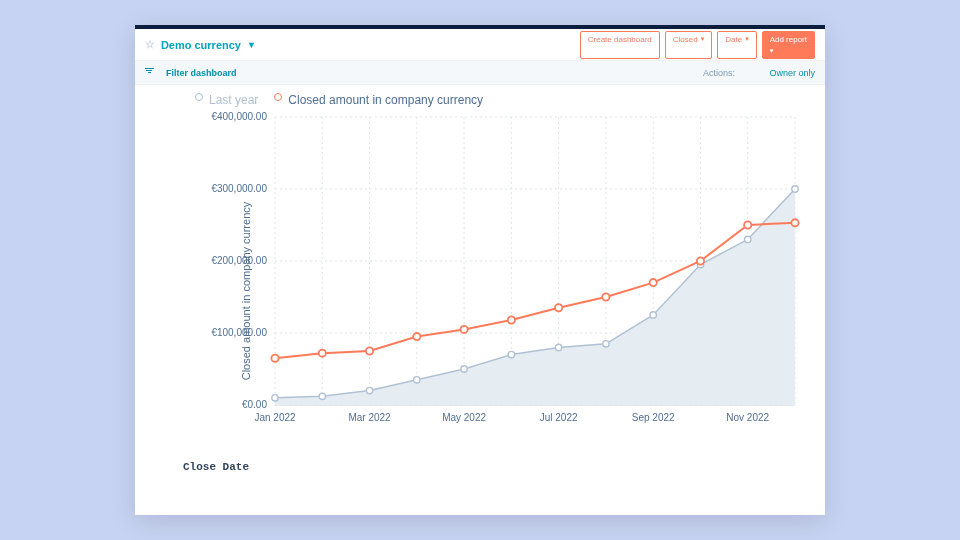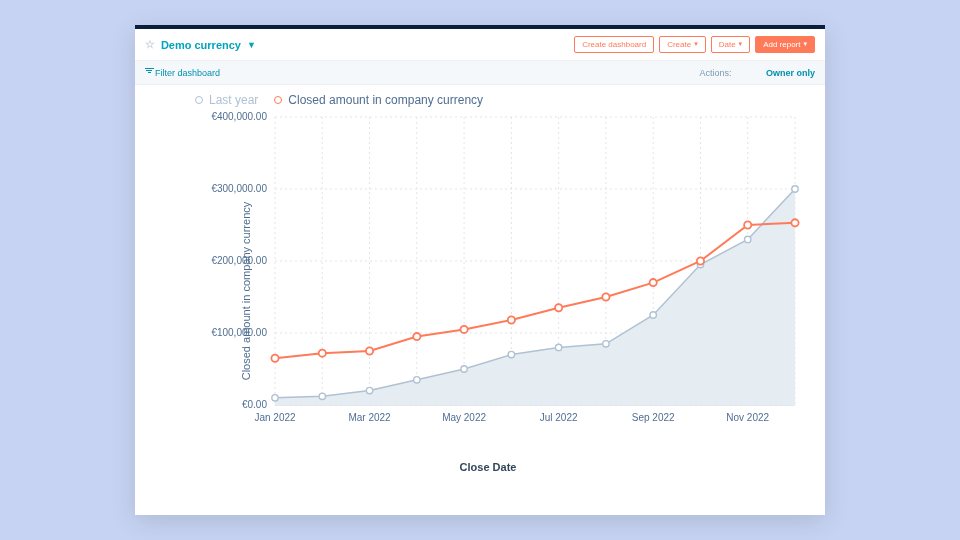--- a/index.html
+++ b/index.html
@@ -23,53 +23,53 @@
   }
   .title-group { display: flex; align-items: center; gap: 6px; color: #00a4bd; font-size: 11px; font-weight: 600; }
   .star { color: #cbd6e2; font-size: 11px; }
   .caret { color: #00a4bd; font-size: 9px; }
   .btns { display: flex; gap: 5px; }
   .btn {
     font-size: 8px; padding: 3px 7px; border-radius: 2px; border: 1px solid #ff7a59;
     color: #ff7a59; background: #fff; cursor: pointer; display: inline-flex; align-items: flex-start; gap: 3px;
   }
   .btn .sm-caret { font-size: 7px; }
-  .btn.solid { background: #ff7a59; color: #fff; }
+  .btn.solid { background: #ff7a59; color: #fff; flex-direction: column; }
   .filter-bar {
     height: 24px; background: #f5f8fa; border-bottom: 1px solid #eef0f2;
     display: flex; align-items: center; justify-content: space-between;
     padding: 0 10px; font-size: 9px; color: #516f90;
   }
-  .filter-left { display: flex; gap: 1px; color: #0091ae; font-weight: 400; cursor: pointer;}
+  .filter-left { display: flex; gap: 12px; color: #0091ae; font-weight: 700; cursor: pointer;}
   .filter-icon { width: 9px; height: 7px; display: inline-block; }
   .filter-icon span { display:block; height:1px; background:#0091ae; margin-bottom:1px;}
   .filter-icon span:nth-child(1){width:9px}
   .filter-icon span:nth-child(2){width:6px;margin-left:1px}
   .filter-icon span:nth-child(3){width:3px;margin-left:3px;margin-bottom:0}
   .assigned { color:#7c98b6; }
-  .assigned b { color:#0091ae; font-weight:700; cursor:pointer;padding-left:32px;}
+  .assigned b { color:#0091ae; font-weight:400; cursor:pointer;padding-left:32px;}
   .chart-area {
     flex: 1; position: relative; padding: 8px 20px 10px 20px;
   }
   .legend {
     display:flex; gap:16px; align-items:center; font-size:12px; color:#506e91;
     padding-left: 40px; margin-bottom: 4px;
   }
-  .leg-item { display:flex; align-items:center; gap:6px; font-weight:500;}
+  .leg-item { display:flex; gap:6px; font-weight:500;}
   .leg-dot { width:8px; height:8px; border-radius:50%; border:1.5px solid; background:#fff;}
   .leg-a { color:#b0c1d4; } .leg-a .leg-dot{ border-color:#b0c1d4; }
   .leg-b { color:#506e91; } .leg-b .leg-dot{ border-color:#ff7a59; background:#fff;}
   .plot-wrap { position:relative; margin-left:16px; height: 360px; }
   .ylabel {
     position:absolute; left:-14px; top:50%; transform: translateY(-50%) rotate(-90deg);
     transform-origin: center; font-size:11px; color:#506e91; white-space:nowrap; font-weight:500;
   }
   .xlabel {
-    position:absolute; bottom:-2px; left:0; right:0; text-align:center;
-    font-size:11px; color:#33475b; font-weight:600;
+    position:absolute; bottom:-2px; left:12px; right:0; text-align:left;
+    font-size:11px; color:#33475b; font-weight:600;font-family:Liberation Mono, monospace;
   }
   svg.plot { position:absolute; left:28px; top:0; }
   .ytick text, .xtick text { font-size:10px; fill:#506e91; }
   .ytick line { stroke:#dfe5eb; stroke-dasharray:2 3; }
   .xtick line { stroke:#dfe5eb; stroke-dasharray:2 3; }
   .axis-line { stroke:#cbd6e2; }
   .area-a { fill:#e5ecf2; stroke:none; }
   .line-a { fill:none; stroke:#b0c1d4; stroke-width:1.5; }
   .dot-a { fill:#fff; stroke:#b0c1d4; stroke-width:1.4; }
   .line-b { fill:none; stroke:#ff7a59; stroke-width:2; }
@@ -85,21 +85,21 @@
     <div class="title-group">
       <span class="star">☆</span>
       <span>Demo currency</span>
       <span class="caret">▼</span>
     </div>
     <div class="btns">
       <button class="btn">
           <span>Create dashboard</span>
         </button>
       <button class="btn">
-          <span>Create</span>
+          <span>Closed</span>
           <span class="sm-caret">▾</span>
         </button>
       <button class="btn">
           <span>Date</span>
           <span class="sm-caret">▾</span>
         </button>
       <button class="btn solid">
           <span>Add report</span>
           <span class="sm-caret">▾</span>
         </button>

